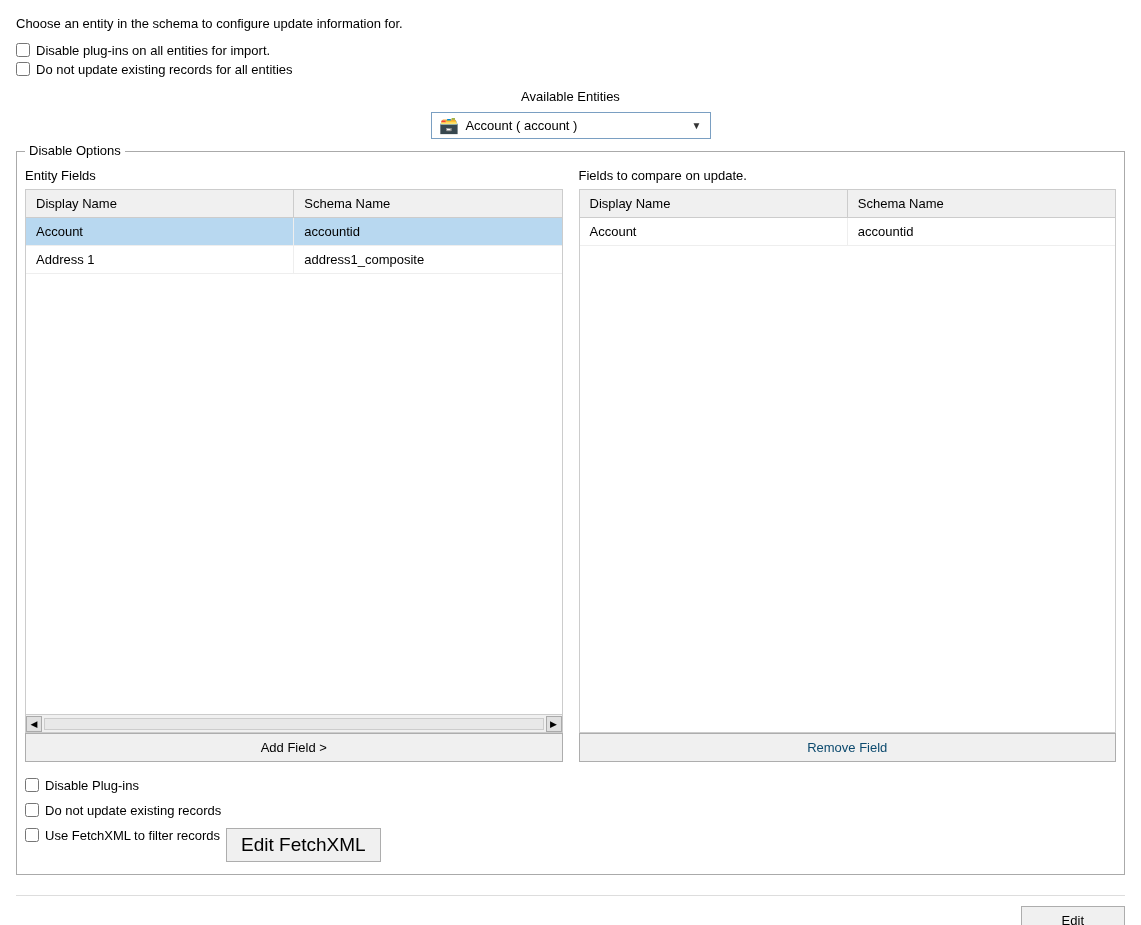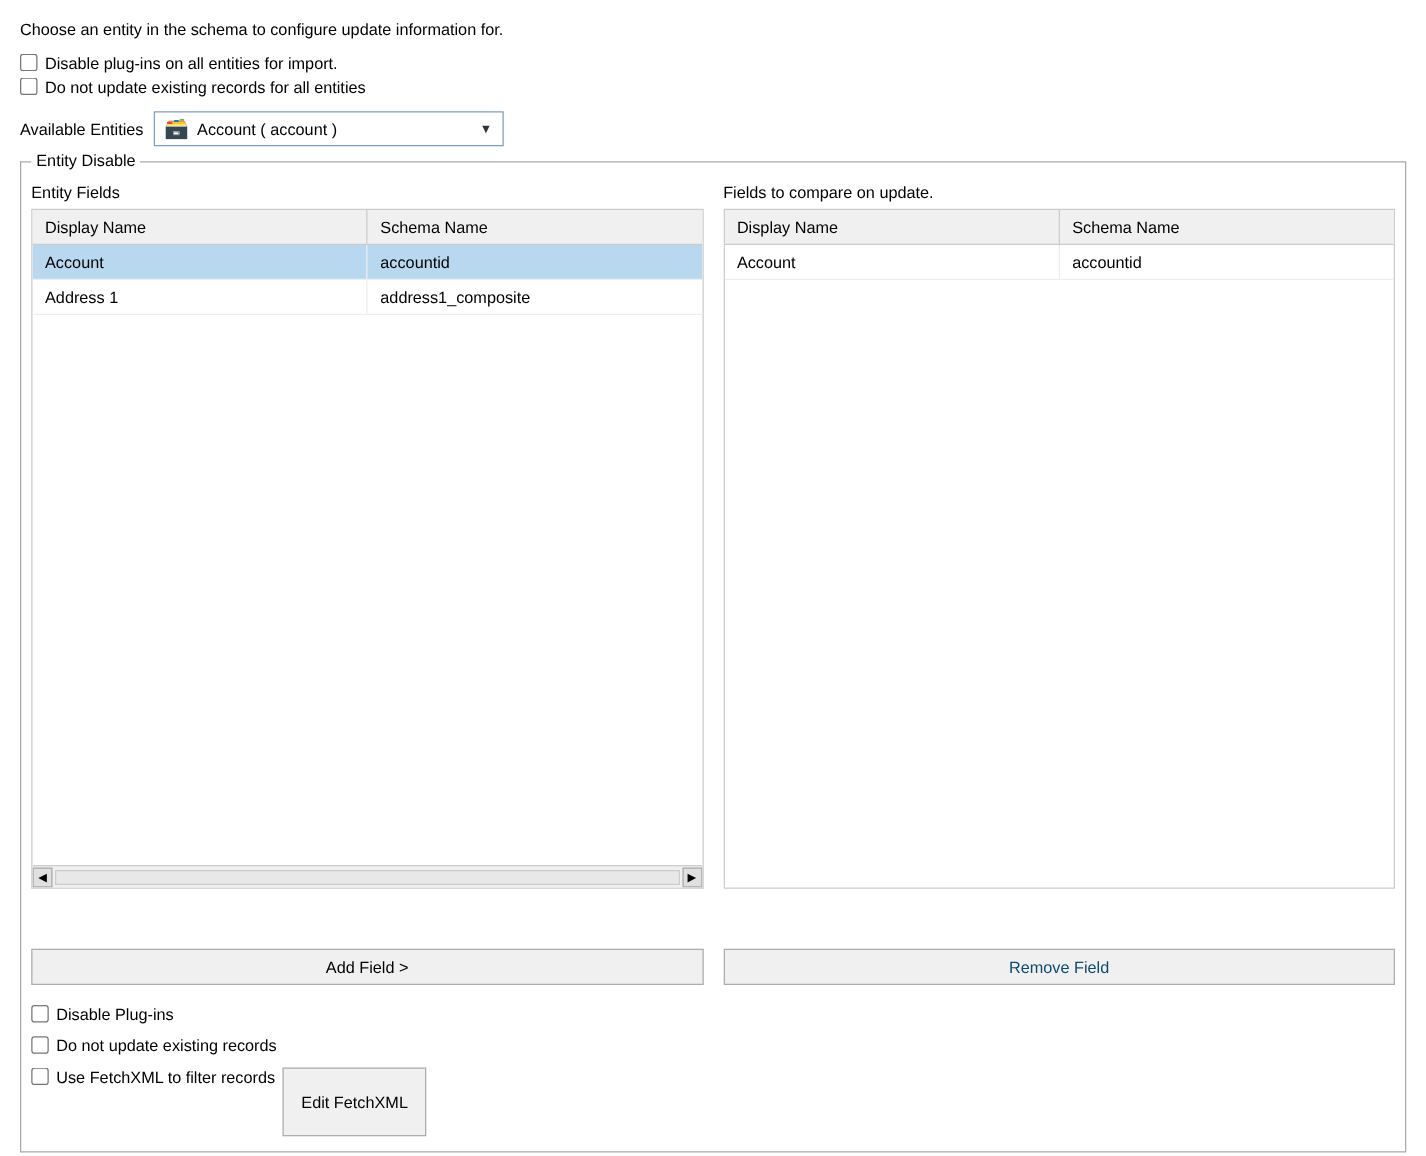--- a/index.html
+++ b/index.html
@@ -24,20 +24,21 @@
     }
     .checkbox-row input[type="checkbox"] {
       width: 14px;
       height: 14px;
     }
     .available-entities-row {
       display: flex;
       align-items: center;
       margin: 12px 0;
       gap: 8px;
+      flex-direction: column;
     }
     .available-entities-label {
       font-size: 13px;
       white-space: nowrap;
     }
     .entity-dropdown {
       display: flex;
       align-items: center;
       border: 1px solid #7a9fc2;
       background: #fff;
@@ -145,21 +146,20 @@
       flex: 1;
       height: 12px;
       background: #e8e8e8;
       border: 1px solid #ccc;
       margin: 2px 2px;
     }
     .buttons-row {
       display: flex;
       gap: 16px;
       margin-bottom: 16px;
-      margin-top: 48px;
     }
     .btn-add-field {
       flex: 1;
       padding: 6px 12px;
       background: #f0f0f0;
       border: 1px solid #adadad;
       cursor: pointer;
       font-size: 13px;
       text-align: center;
     }
@@ -173,25 +173,25 @@
       text-align: center;
       color: #0c4a6e;
     }
     .entity-checkboxes {
       margin-top: 8px;
       display: flex;
       flex-direction: column;
       gap: 6px;
     }
     .edit-fetchxml-btn {
-      padding: 19px 14px;
+      padding: 5px 14px;
       background: #f0f0f0;
       border: 1px solid #adadad;
       cursor: pointer;
-      font-size: 13px;
+      font-size: 19px;
     }
     .bottom-row {
       display: flex;
       justify-content: flex-end;
       margin-top: 20px;
       padding-top: 10px;
       border-top: 1px solid #ddd;
     }
     .save-btn {
       padding: 6px 40px;
@@ -227,21 +227,21 @@
 <div class="available-entities-row">
   <span class="available-entities-label">Available Entities</span>
   <div class="entity-dropdown">
     <span class="entity-icon">🗃️</span>
     <span class="entity-text">Account  ( account )</span>
     <span class="dropdown-arrow">▼</span>
   </div>
 </div>
 
 <div class="entity-options-group">
-  <span class="entity-options-legend">Entity Disable</span>
+  <span class="entity-options-legend">Disable Options</span>
 
   <div class="entity-options-content">
 
     <div class="fields-labels-row">
       <div class="fields-label">Entity Fields</div>
       <div class="fields-label">Fields to compare on update.</div>
     </div>
 
     <div class="tables-row">
 

